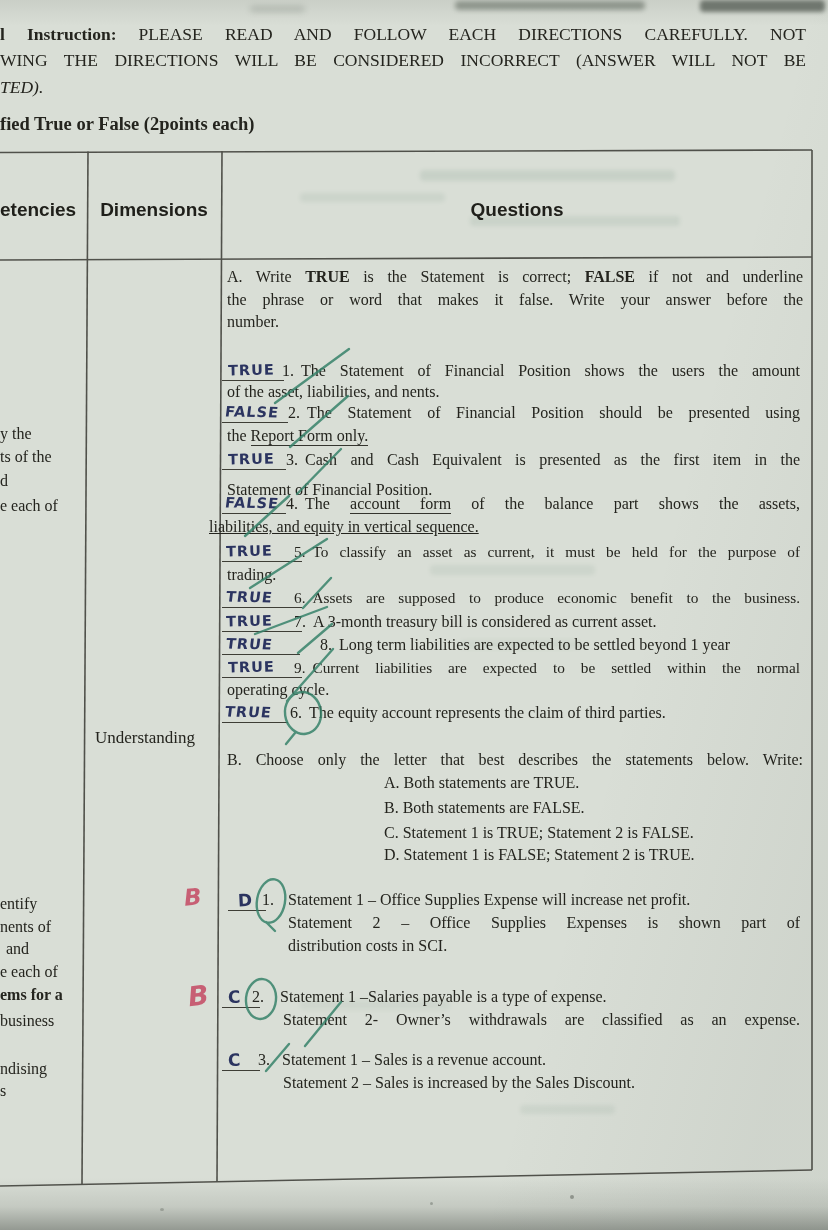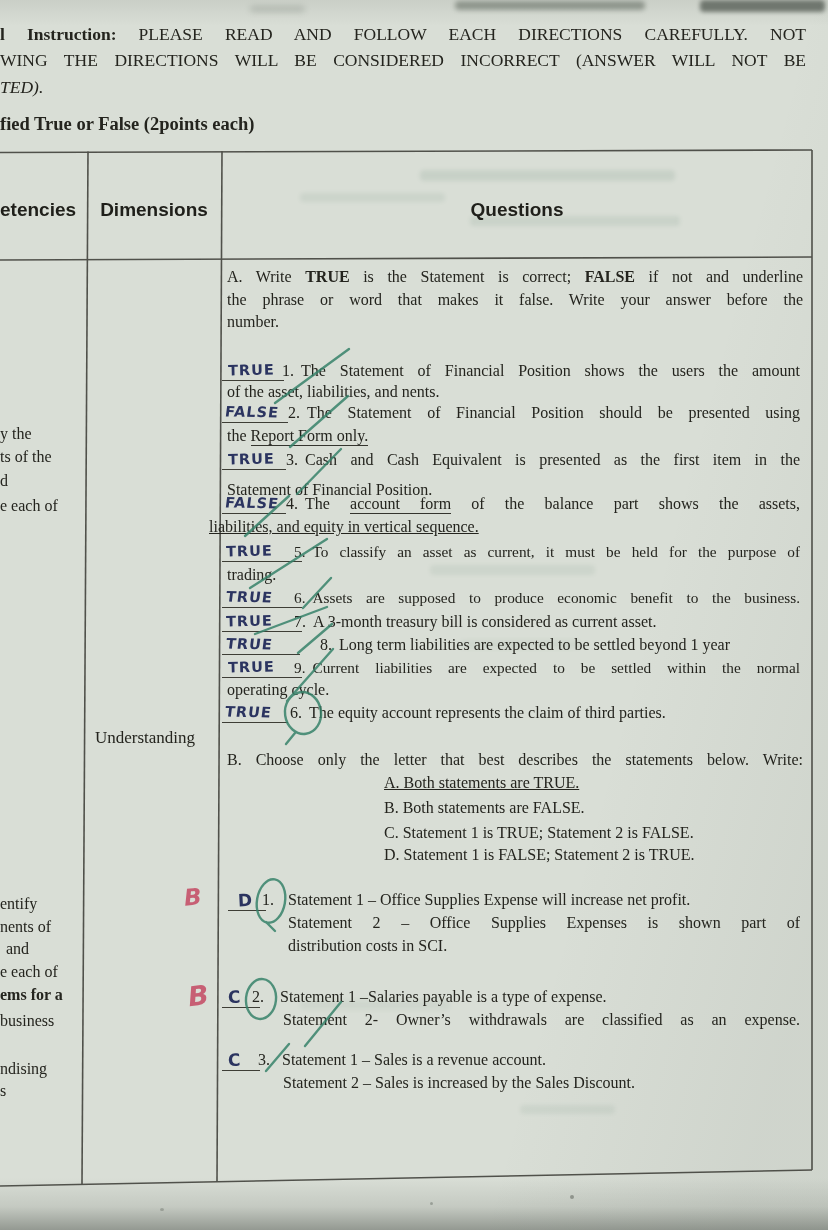--- a/index.html
+++ b/index.html
@@ -129,21 +129,21 @@
   <div class="hw" style="left:228px;top:451px;">TRUE</div>
   <div class="hw r2" style="left:225px;top:495px;">FALSE</div>
   <div class="hw" style="left:226px;top:543px;">TRUE</div>
   <div class="hw r2" style="left:226px;top:589px;">TRUE</div>
   <div class="hw" style="left:226px;top:613px;">TRUE</div>
   <div class="hw r2" style="left:226px;top:636px;">TRUE</div>
   <div class="hw" style="left:228px;top:659px;">TRUE</div>
   <div class="hw r2" style="left:225px;top:704px;">TRUE</div>
 
   <div class="ln j" style="left:227px;top:749px;width:576px;"><span>B. Choose only the letter that best describes the statements below. Write:</span></div>
-  <div class="ln" style="left:384px;top:772px;text-decoration:underline;">A. Both statements are TRUE.</div>
+  <div class="ln" style="left:384px;top:772px;">A. Both statements are TRUE.</div>
   <div class="ln" style="left:384px;top:797px;">B. Both statements are FALSE.</div>
   <div class="ln" style="left:384px;top:822px;">C. Statement 1 is TRUE; Statement 2 is FALSE.</div>
   <div class="ln" style="left:384px;top:844px;">D. Statement 1 is FALSE; Statement 2 is TRUE.</div>
 
   <div class="ln" style="left:262px;top:889px;">1.</div>
   <div class="ln" style="left:288px;top:889px;">Statement 1 – Office Supplies Expense will increase net profit.</div>
   <div class="ln j" style="left:288px;top:912px;width:512px;"><span>Statement 2 – Office Supplies Expenses is shown part of</span></div>
   <div class="ln" style="left:288px;top:935px;">distribution costs in SCI.</div>
 
   <div class="ln" style="left:252px;top:986px;">2.</div>

